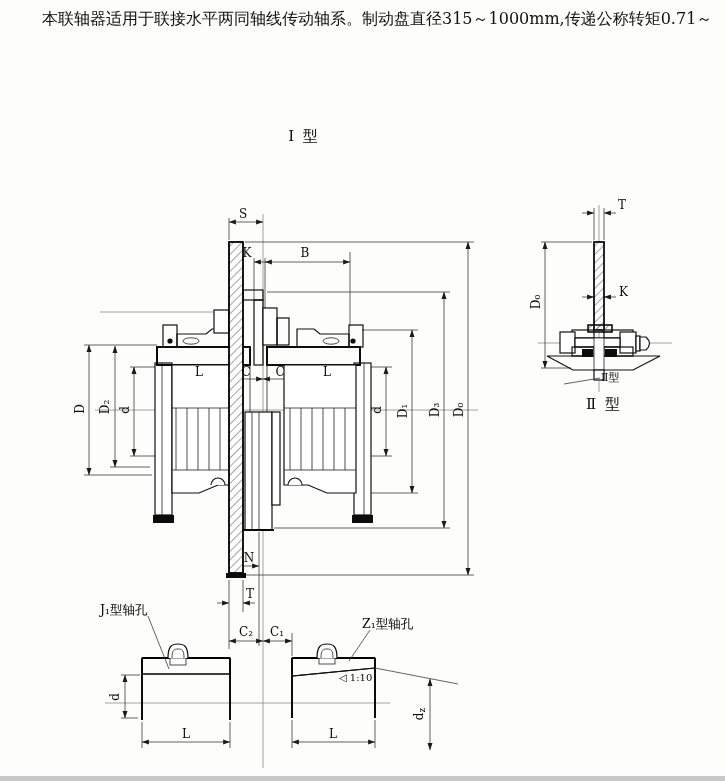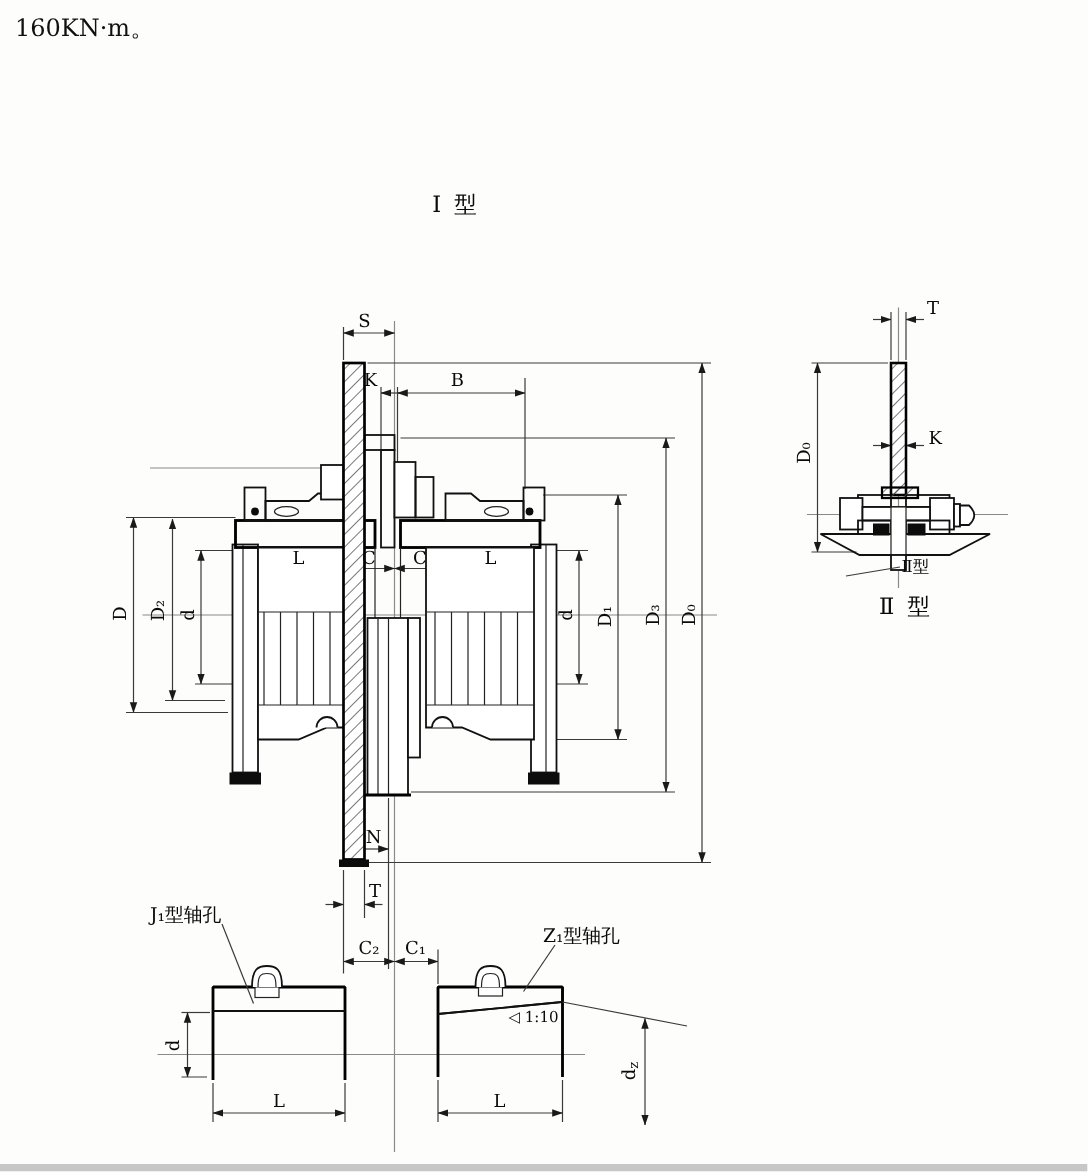--- a/index.html
+++ b/index.html
@@ -22,21 +22,21 @@
   text.dimsm{font-family:"DejaVu Serif","Liberation Serif",serif;font-size:10px;}
   text.cjk{font-family:"DejaVu Serif","Liberation Serif",serif;font-size:12.5px;}
   text.cjksm{font-family:"DejaVu Serif","Liberation Serif",serif;font-size:11px;}
   text.cap{font-family:"DejaVu Serif","Liberation Serif",serif;font-size:15px;letter-spacing:2px;}
   .mid{text-anchor:middle;}
 </style>
 </head>
 <body>
 
 <div id="intro">
-  <div class="l2">160KN·m。</div>
+  <div class="l1">本联轴器适用于联接水平两同轴线传动轴系。制动盘直径315～1000mm,传递公称转矩0.71～</div>
 </div>
 
 <svg width="725" height="781" viewBox="0 0 725 781">
   <defs>
     <pattern id="h" width="6" height="6" patternUnits="userSpaceOnUse" patternTransform="rotate(45)">
       <line x1="0" y1="0" x2="0" y2="6" stroke="#4a4a4a" stroke-width="1"></line>
     </pattern>
     <marker id="ar" viewBox="0 0 9 8" refX="8.6" refY="4" markerWidth="9" markerHeight="8" orient="auto-start-reverse">
       <path d="M0,0.9 L9,4 L0,7.1 Z" fill="#1a1a1a"></path>
     </marker>

